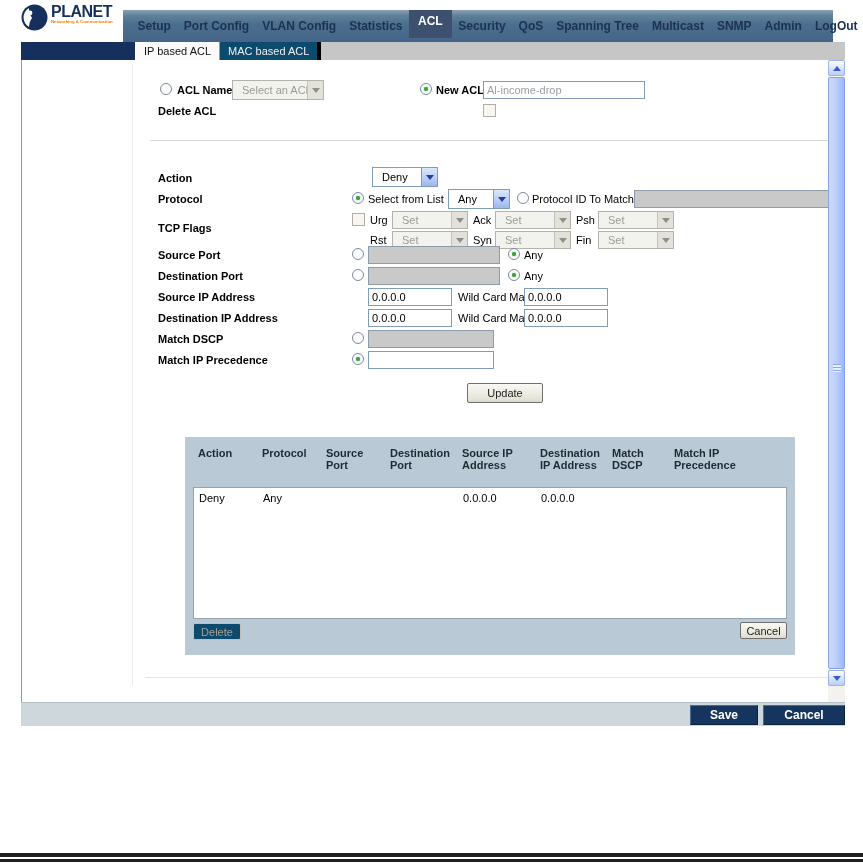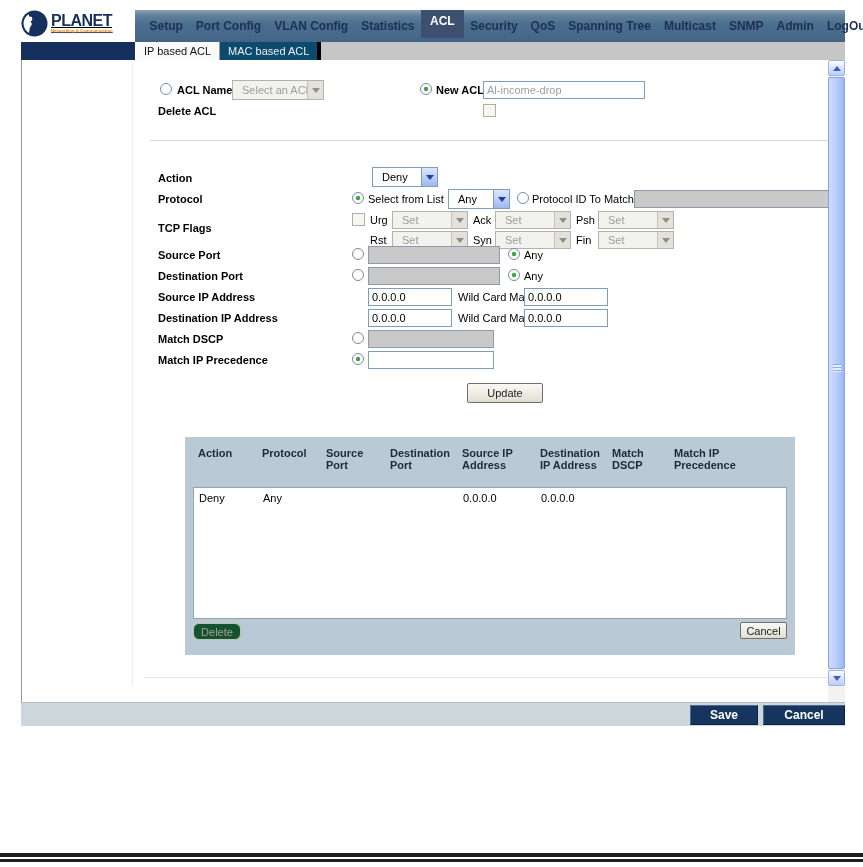--- a/index.html
+++ b/index.html
@@ -1,27 +1,27 @@
 <!DOCTYPE html>
 <html><head>
 <meta charset="utf-8">
 <style>
   * { margin:0; padding:0; box-sizing:border-box; }
   html,body { background:#fff; }
   body { font-family:"Liberation Sans", sans-serif; }
   .page { position:relative; width:863px; height:867px; background:#fff; overflow:hidden; }
 
   
-  .logo-box { position:absolute; left:18px; top:4px; width:117px; height:38px; background:#fff; display:flex; align-items:center; padding-left:3px;text-decoration:underline; }
+  .logo-box { position:absolute; left:18px; top:4px; width:117px; height:38px; background:#fff; display:flex; align-items:flex-start; padding-left:3px; }
   .logo-ball { width:27px; height:27px; flex:0 0 27px; }
   .logo-txt { margin-left:3px; display:flex; flex-direction:column; }
   .logo-name { font-size:16px; font-weight:bold; color:#15305c; letter-spacing:-0.5px; line-height:15px; }
   .logo-tag { font-size:6px; transform:scale(0.72); transform-origin:left top; color:#f07d00; font-weight:bold; white-space:nowrap; }
 
-  .navbar { position:absolute; left:135px; top:10px; width:710px; height:32px;
+  .navbar { position:absolute; left:123px; top:10px; width:710px; height:32px;
     background:linear-gradient(180deg,#8ba0b4 0%,#5f8099 18%,#4b6e8e 45%,#446588 100%);
     display:flex; align-items:center; padding-left:8px; overflow:visible; }
   .nav-item { font-size:12px; font-weight:bold; color:#1d3150; padding:0 6.5px; cursor:default; white-space:nowrap; }
   .nav-item.active { background:#3d5070; color:#fff; padding:4px 9px 10px 9px; margin-top:-5px; }
 
   .navy-stub { position:absolute; left:21px; top:42px; width:114px; height:18px; background:#15305c; }
   .tabstrip { position:absolute; left:135px; top:42px; width:710px; height:18px; background:#c6c6c6; display:flex; }
   .tab { height:18px; font-size:11px; display:flex; align-items:center; padding:0 8px; white-space:nowrap; }
   .tab.active { background:#fafafa; color:#111; border-left:1px solid #fff; border-right:1px solid #9c9c9c; }
   .tab.inactive { background:#0c4a6e; color:#efefef; border-right:4px solid #000000; }
@@ -48,21 +48,21 @@
   .xsel.dis .arr { border-left:1px solid #c2c2ba; background:#e3e2da; }
   .xsel.dis .arr::after { border-top-color:#8f8f88; }
 
   .xin { position:absolute; height:18px; border:1px solid #7f9db9; background:#fff; font-family:"Liberation Sans",sans-serif; font-size:11px; padding:0 3px; color:#000; }
   .xin.gray { color:#9aa0a6; }
   .xin.dis { background:#c9c9c9; border:1px solid #8e9bab; }
 
   .btn-xp { position:absolute; height:20px; font-family:"Liberation Sans",sans-serif; font-size:11px; color:#222; text-align:center;
     background:linear-gradient(180deg,#f9f8f4 0%,#e7e5da 80%,#dddacb 100%); border:1px solid #707070; border-radius:2px; }
   .btn-xp.small { height:17px; }
-  .btn-xp.disabled { color:#a5a195; border-color:#c3c0b2; background:#14532d;border-radius:6px; }
+  .btn-xp.disabled { color:#a5a195; border-color:#c3c0b2; background:#0c4a6e; }
 
   
   .panel { position:absolute; left:185px; top:437px; width:610px; height:218px; background:#b9c9d6; }
   .tgrid { display:grid; grid-template-columns:64px 64px 64px 72px 78px 72px 62px 90px; column-gap:0; }
   .thead { position:absolute; left:13px; top:10px; width:584px; font-size:11px; font-weight:bold; color:#1e2b33; line-height:12px; }
   .thead div { padding-right:8px; }
   .listbox { position:absolute; left:8px; top:50px; width:594px; height:132px; background:#fff; border:1px solid #96a4ae; }
   .trow { position:absolute; left:5px; top:4px; width:584px; font-size:11px; color:#000; }
 
   

